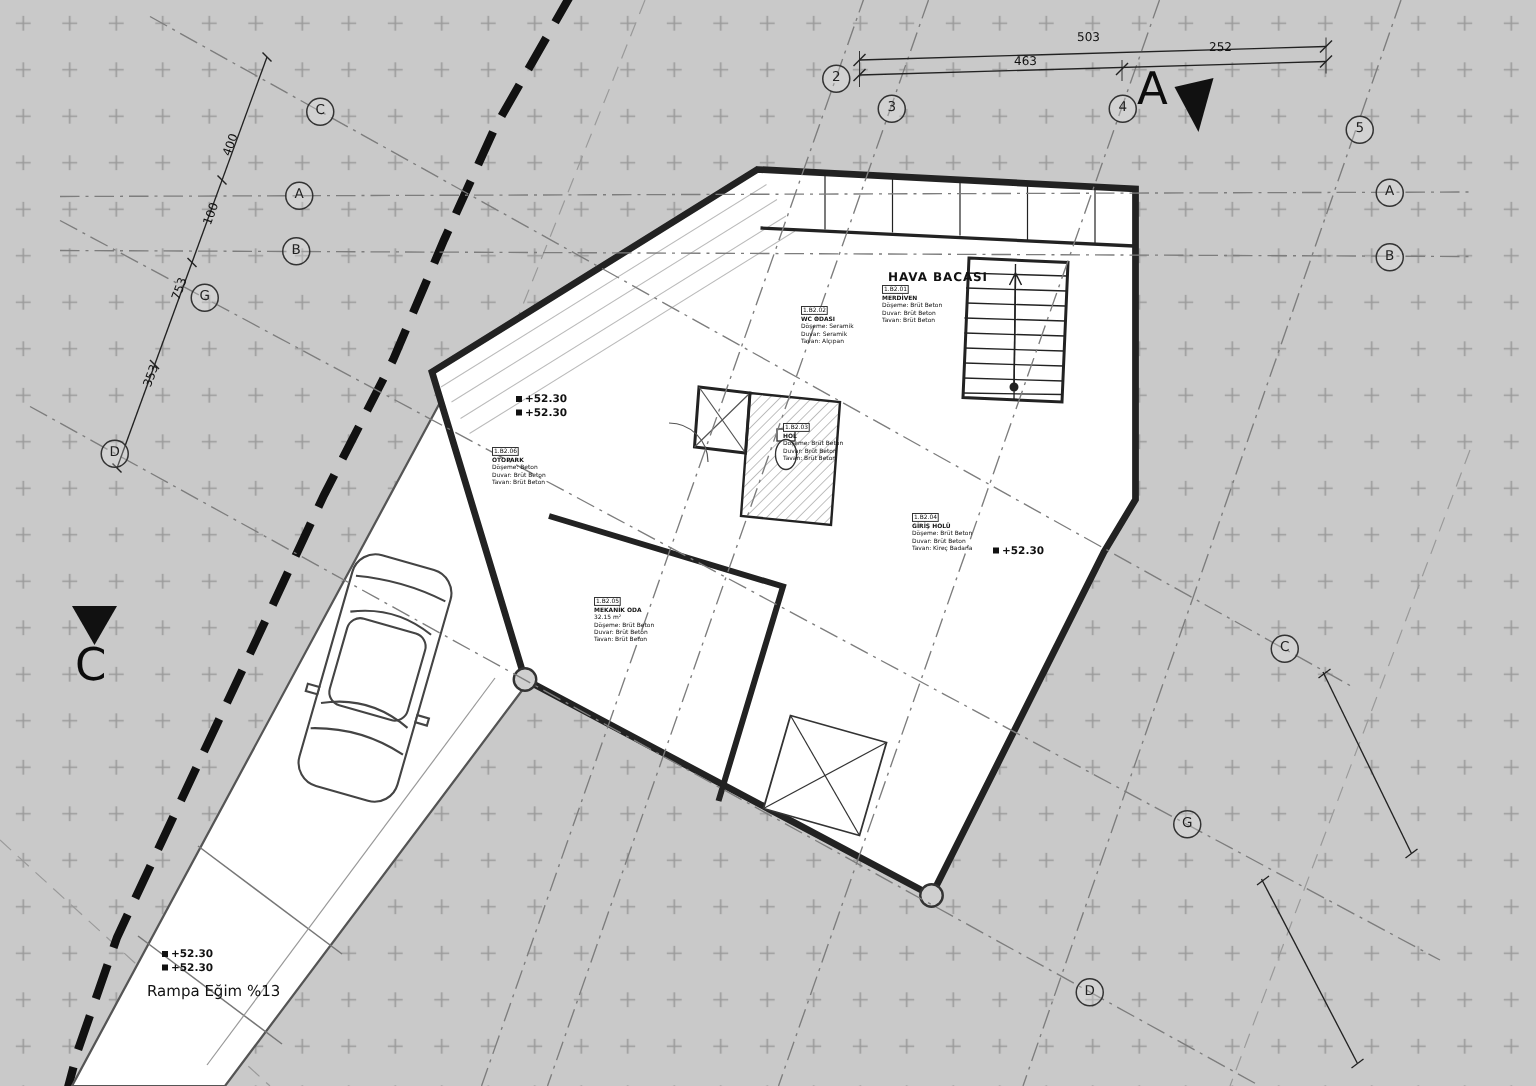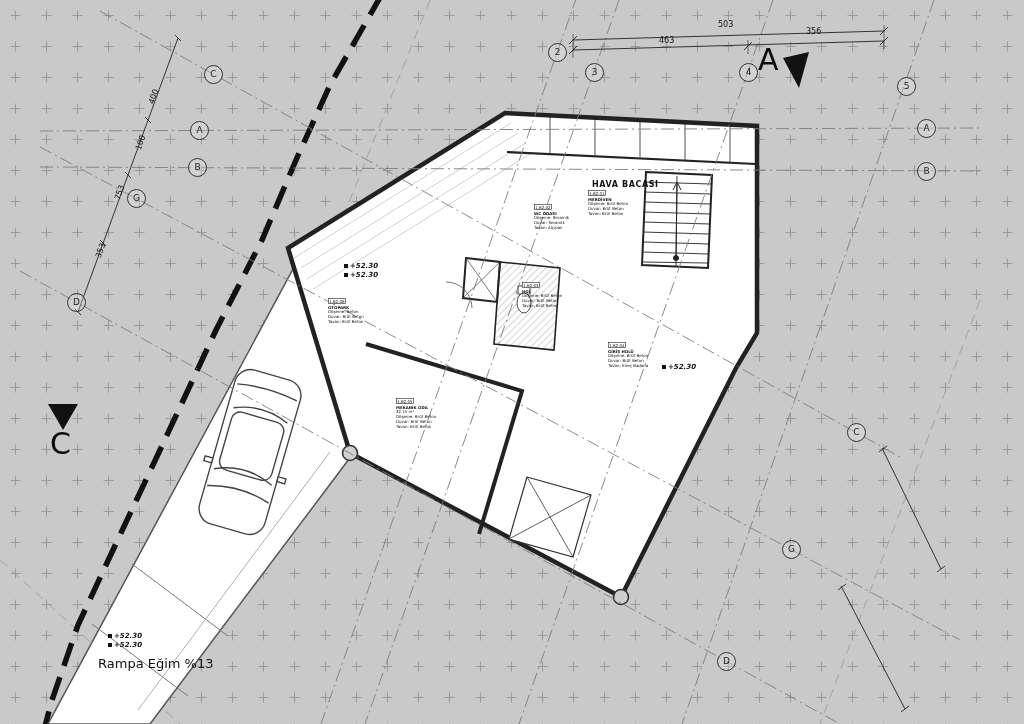--- a/index.html
+++ b/index.html
@@ -7,22 +7,22 @@
          background:#c9c9c9;font-family:"DejaVu Sans",sans-serif;color:#111;}
   .stage svg.base{position:absolute;left:0;top:0;}
   .overlay{position:absolute;left:0;top:0;width:1024px;height:724px;pointer-events:none;}
   .bubble{position:absolute;width:17px;height:17px;border:1.2px solid #333;border-radius:50%;
           display:flex;align-items:center;justify-content:center;font-size:9px;line-height:1;
           color:#222;background:rgba(240,240,240,.25);}
   .big-letter{position:absolute;font-size:30px;font-weight:400;color:#0c0c0c;}
   .dim{position:absolute;font-size:8px;color:#111;white-space:nowrap;}
   .dim-rot{transform:rotate(-70deg);transform-origin:center;}
   .plan-label{position:absolute;font-size:8px;font-weight:bold;letter-spacing:.6px;color:#111;white-space:nowrap;margin-top:44px;}
-  .rampa{position:absolute;font-size:13px;color:#111;white-space:nowrap;}
-  .elev{position:absolute;font-size:7px;font-weight:bold;color:#111;line-height:1.25;white-space:nowrap;font-style:italic;}
+  .rampa{position:absolute;font-size:10px;color:#111;white-space:nowrap;}
+  .elev{position:absolute;font-size:7px;font-weight:bold;color:#111;line-height:1.25;white-space:nowrap;}
   .elev .sq{display:inline-block;width:4px;height:4px;background:#111;margin-right:2px;}
   .room{position:absolute;font-size:6px;line-height:1.2;color:#111;width:96px;
         transform:scale(.66);transform-origin:0 0;white-space:nowrap;}
   .room .code{display:inline-block;border:.5px solid #333;padding:0 1px;background:#fff;margin-bottom:1px;}
   .room .name{font-weight:bold;}
 </style>
 </head>
 <body>
 
 <div class="stage">
@@ -193,22 +193,22 @@
     <div class="bubble" style="left:917px;top:119px">A</div>
     <div class="bubble" style="left:917px;top:162px">B</div>
     <div class="bubble" style="left:847px;top:423px">C</div>
     <div class="bubble" style="left:782px;top:540px">G</div>
     <div class="bubble" style="left:717px;top:652px">D</div>
 
     <div class="big-letter" style="left:758px;top:42px">A</div>
     <div class="big-letter" style="left:50px;top:426px">C</div>
 
     <div class="dim" style="left:718px;top:20px">503</div>
-    <div class="dim" style="left:659px;top:36px">463</div>
-    <div class="dim" style="left:806px;top:27px">356</div>
+    <div class="dim" style="left:676px;top:36px">463</div>
+    <div class="dim" style="left:806px;top:27px">252</div>
 
     <div class="dim dim-rot" style="left:146px;top:92px">400</div>
     <div class="dim dim-rot" style="left:133px;top:138px">100</div>
     <div class="dim dim-rot" style="left:112px;top:188px">753</div>
     <div class="dim dim-rot" style="left:93px;top:246px">353</div>
 
     <div class="plan-label" style="left:592px;top:136px">HAVA BACASI</div>
     <div class="rampa" style="left:98px;top:656px">Rampa Eğim %13</div>
 
     <div class="elev" style="left:344px;top:262px">

